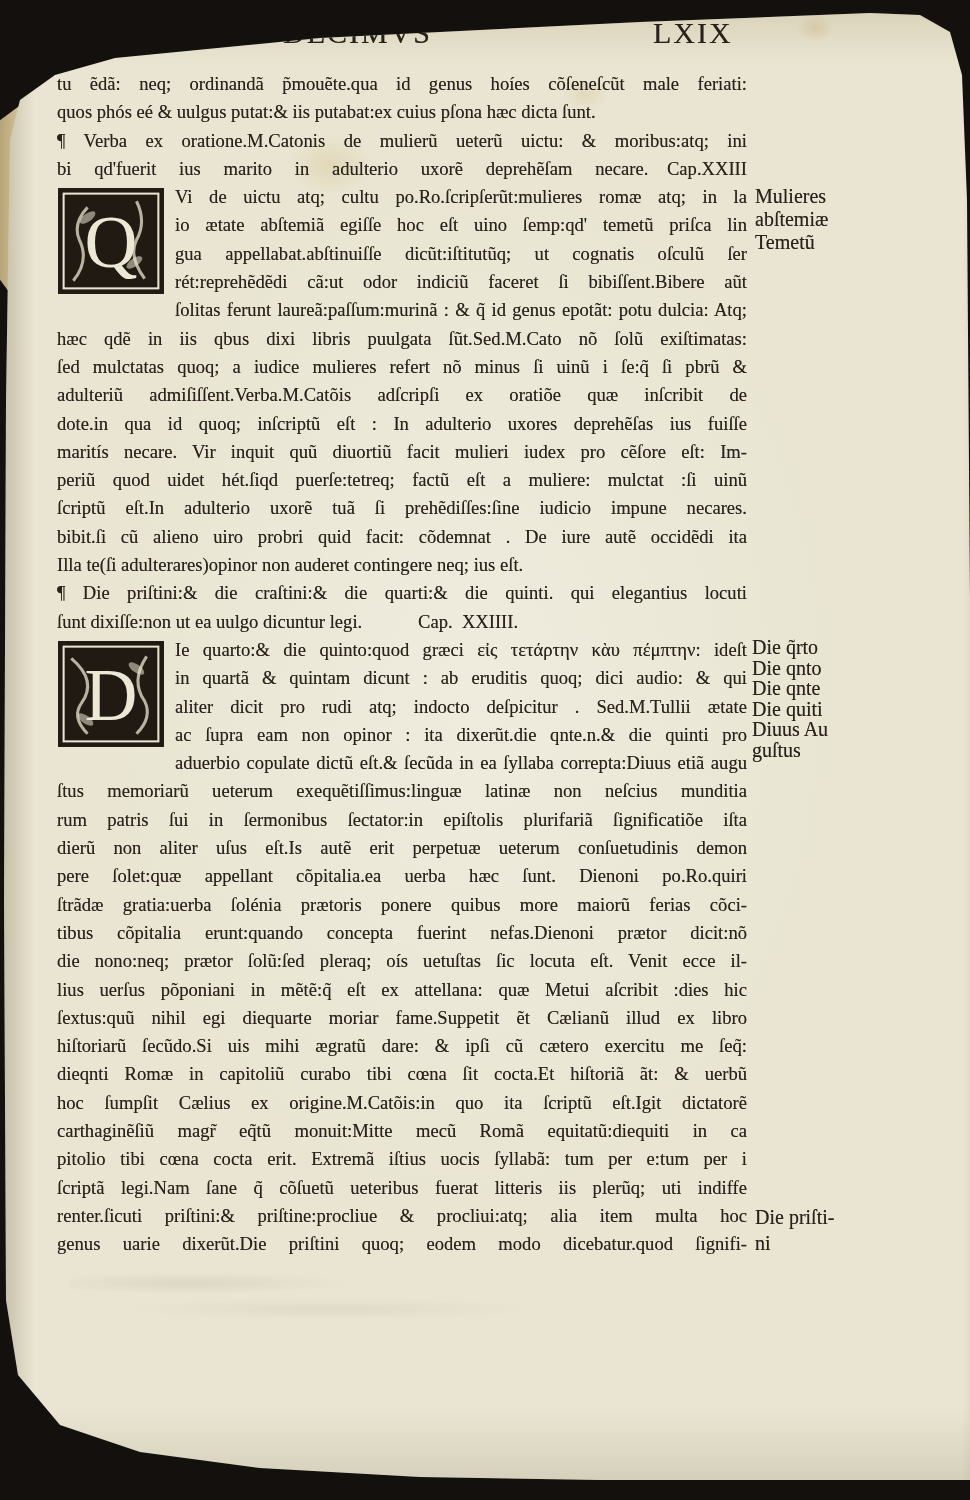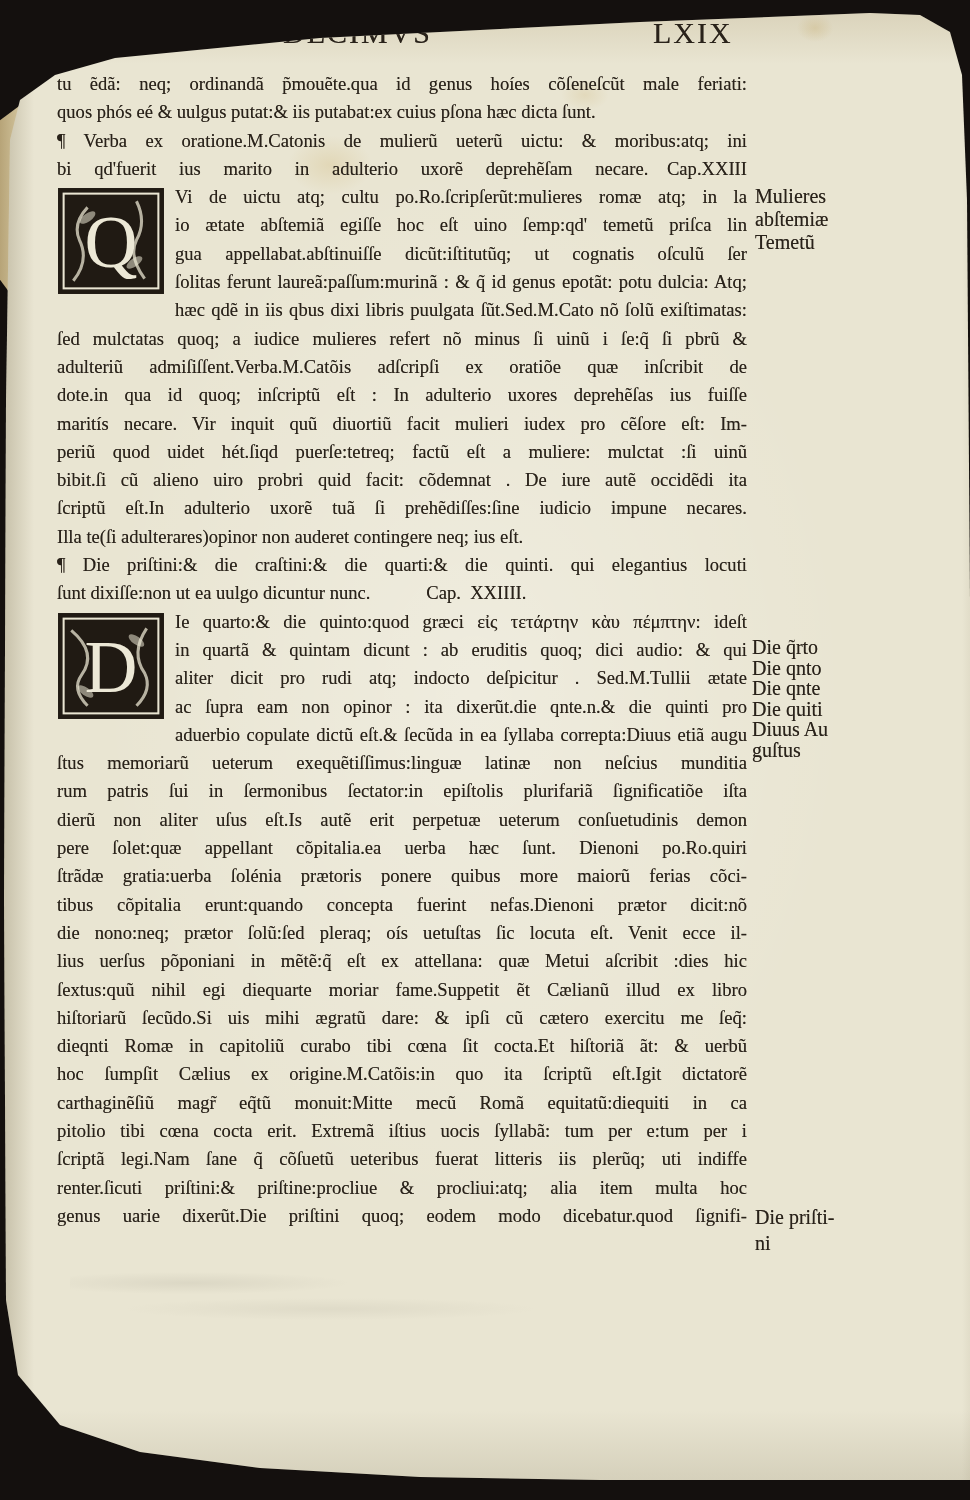--- a/index.html
+++ b/index.html
@@ -103,35 +103,36 @@
           <rect x="6.5" y="6.5" width="93" height="93" fill="none" stroke="#e9e5d2" stroke-width="2"></rect>
           <path d="M16 92 Q32 72 22 52 Q15 36 30 20" stroke="#e9e5d2" stroke-width="3" fill="none" opacity=".75"></path>
           <path d="M78 14 Q88 34 78 52 Q70 68 86 90" stroke="#e9e5d2" stroke-width="3" fill="none" opacity=".75"></path>
           <ellipse cx="30" cy="30" rx="9" ry="4" fill="#e9e5d2" opacity=".55" transform="rotate(-35 30 30)"></ellipse>
           <ellipse cx="76" cy="74" rx="9" ry="4" fill="#e9e5d2" opacity=".55" transform="rotate(-35 76 74)"></ellipse>
           <text x="53" y="79" font-size="72" text-anchor="middle" fill="#ece8d6" font-family="Liberation Serif, DejaVu Serif, serif">Q</text>
         </svg>
         <div class="ln">Vi de uictu atq; cultu po.Ro.ſcripſerũt:mulieres romæ atq; in la</div>
         <div class="ln">io ætate abſtemiã egiſſe hoc eſt uino ſemp:qd' temetũ priſca lin</div>
         <div class="ln">gua appellabat.abſtinuiſſe dicũt:iſtitutũq; ut cognatis oſculũ ſer</div>
+        <div class="ln">rét:reprehẽdẽdi cã:ut odor indiciũ faceret ſi bibiſſent.Bibere aũt</div>
         <div class="ln">ſolitas ferunt laureã:paſſum:murinã : &amp; q̃ id genus epotãt: potu dulcia: Atq;</div>
         <div class="ln">hæc qdẽ in iis qbus dixi libris puulgata ſũt.Sed.M.Cato nõ ſolũ exiſtimatas:</div>
         <div class="ln">ſed mulctatas quoq; a iudice mulieres refert nõ minus ſi uinũ i ſe:q̃ ſi pbrũ &amp;</div>
         <div class="ln">adulteriũ admiſiſſent.Verba.M.Catõis adſcripſi ex oratiõe quæ inſcribit de</div>
         <div class="ln">dote.in qua id quoq; inſcriptũ eſt : In adulterio uxores deprehẽſas ius fuiſſe</div>
         <div class="ln">maritís necare. Vir inquit quũ diuortiũ facit mulieri iudex pro cẽſore eſt: Im-</div>
         <div class="ln">periũ quod uidet hét.ſiqd puerſe:tetreq; factũ eſt a muliere: mulctat :ſi uinũ</div>
+        <div class="ln">ſcriptũ eſt.In adulterio uxorẽ tuã ſi prehẽdiſſes:ſine iudicio impune necares.</div>
         <div class="ln">bibit.ſi cũ alieno uiro probri quid facit: cõdemnat . De iure autẽ occidẽdi ita</div>
-        <div class="ln">ſcriptũ eſt.In adulterio uxorẽ tuã ſi prehẽdiſſes:ſine iudicio impune necares.</div>
         <div class="ln nj">Illa te(ſi adulterares)opinor non auderet contingere neq; ius eſt.</div>
       </div>
 
       <div>
         <div class="ln">¶ Die priſtini:&amp; die craſtini:&amp; die quarti:&amp; die quinti. qui elegantius locuti</div>
-        <div class="ln nj">ſunt dixiſſe:non ut ea uulgo dicuntur nunc.   Cap. XXIIII.</div>
+        <div class="ln nj">ſunt dixiſſe:non ut ea uulgo dicuntur legi.   Cap. XXIIII.</div>
       </div>
 
       <div>
         <svg class="dropcap" viewBox="0 0 106 106">
           <rect x="1" y="1" width="104" height="104" fill="#201a13"></rect>
           <rect x="6.5" y="6.5" width="93" height="93" fill="none" stroke="#e9e5d2" stroke-width="2"></rect>
           <path d="M14 18 Q40 40 24 62 Q14 76 30 92" stroke="#e9e5d2" stroke-width="3" fill="none" opacity=".75"></path>
           <path d="M88 16 Q72 40 86 60 Q94 76 78 92" stroke="#e9e5d2" stroke-width="3" fill="none" opacity=".75"></path>
           <ellipse cx="78" cy="28" rx="9" ry="4" fill="#e9e5d2" opacity=".55" transform="rotate(35 78 28)"></ellipse>
           <ellipse cx="28" cy="78" rx="9" ry="4" fill="#e9e5d2" opacity=".55" transform="rotate(35 28 78)"></ellipse>

